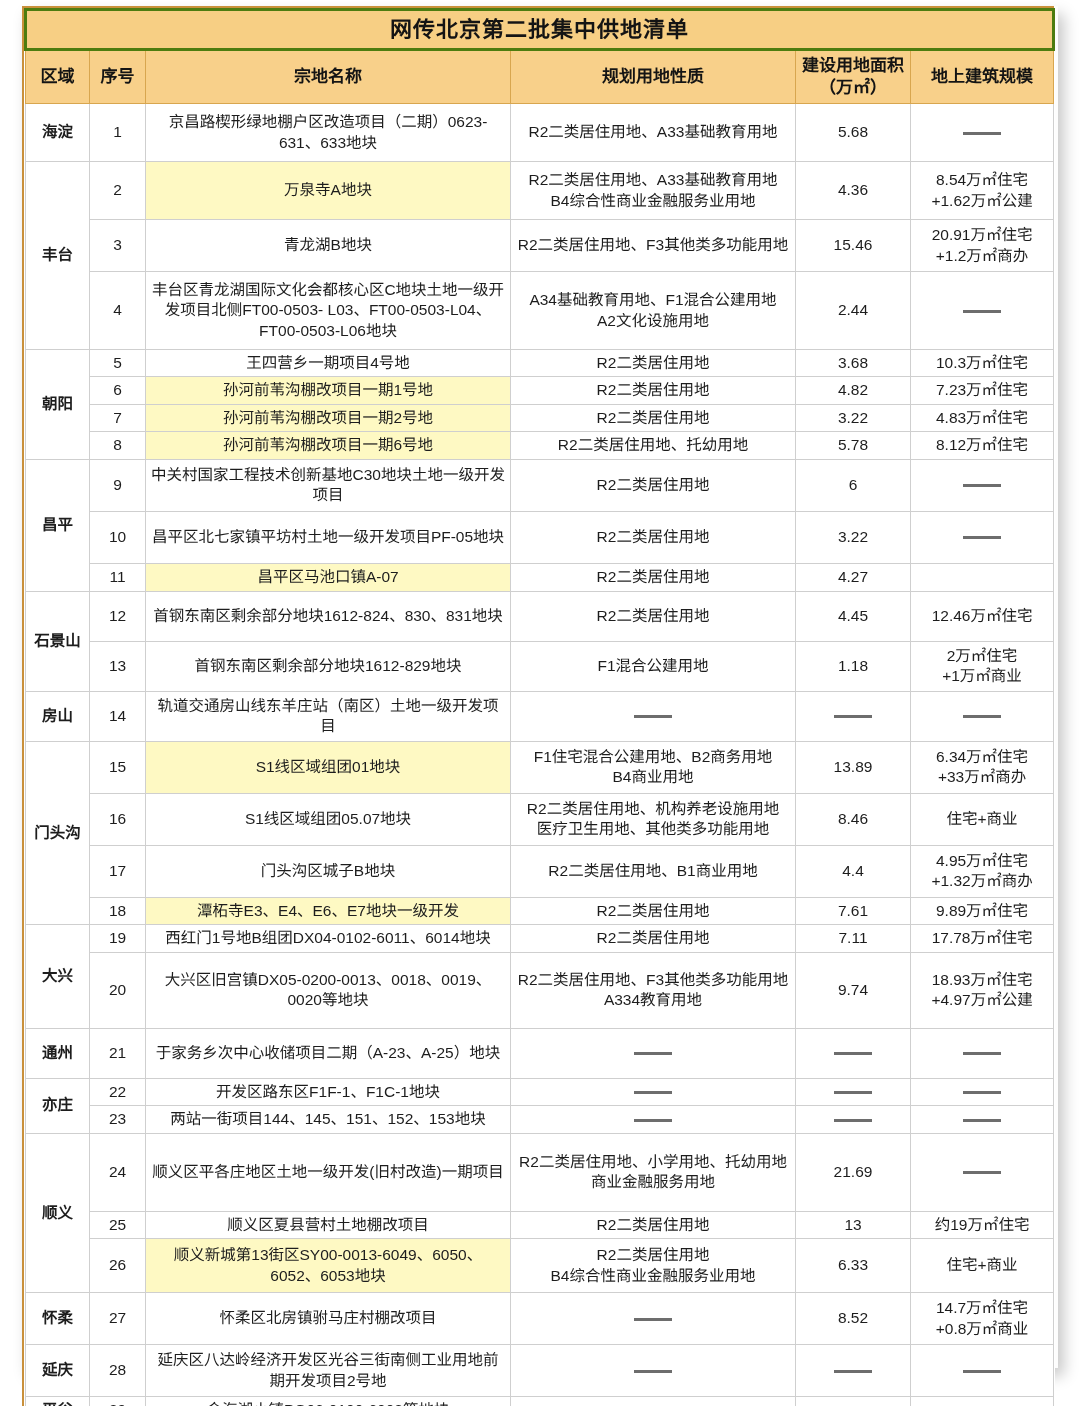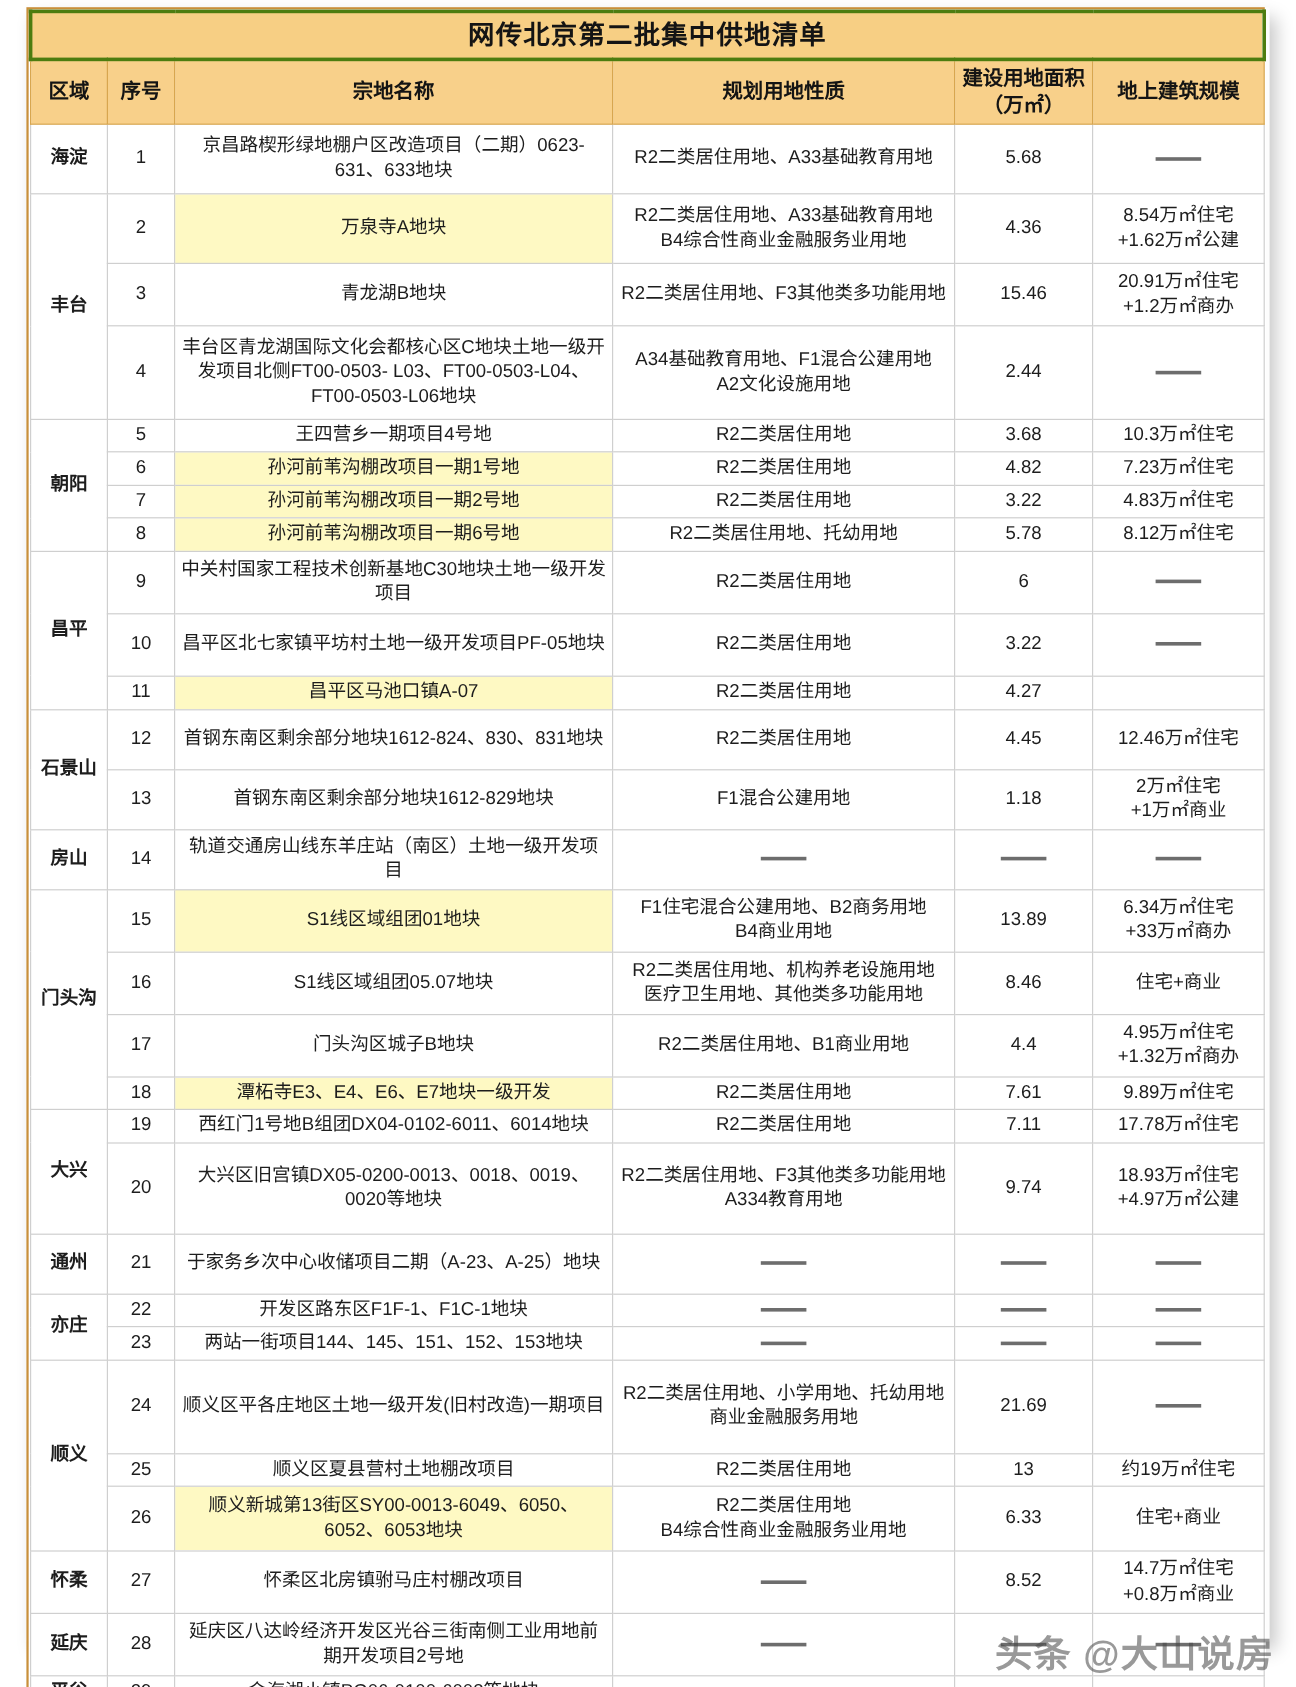--- a/index.html
+++ b/index.html
@@ -379,14 +379,13 @@
             <td class="idx">29</td>
             <td class="name">金海湖小镇PG06-0100-6008等地块</td>
             <td class="usage"></td>
             <td class="area"></td>
             <td class="scale"></td>
           </tr>
         </tbody>
     </table>
   </div>
 
-  <div id="watermark">头条 @大山说房</div>
 </div>
 
 </body></html>

